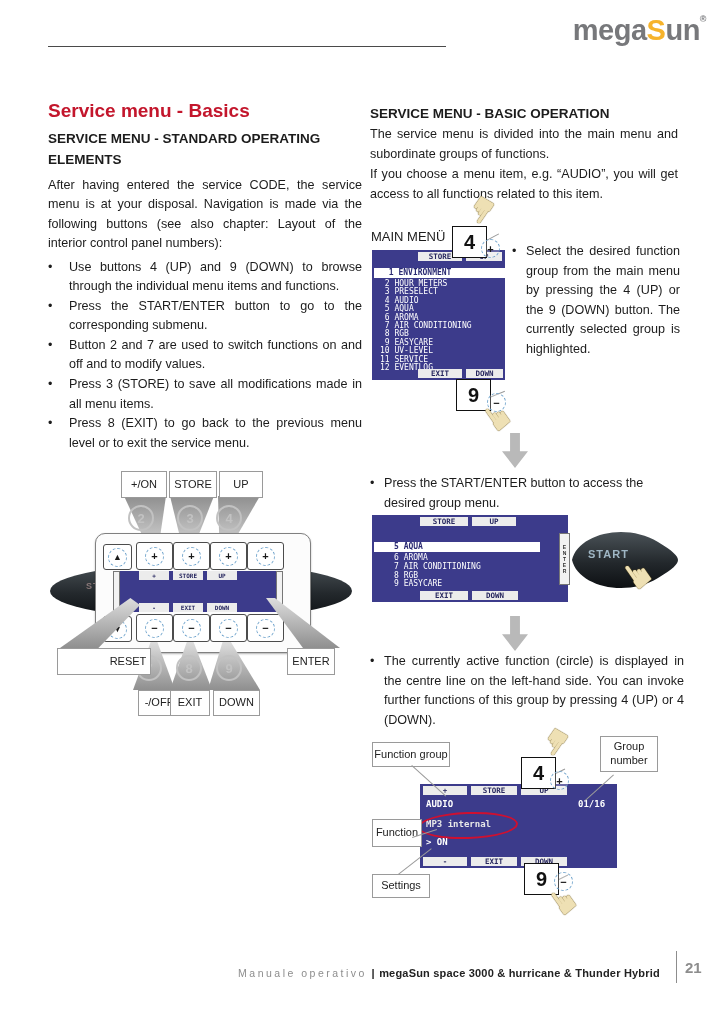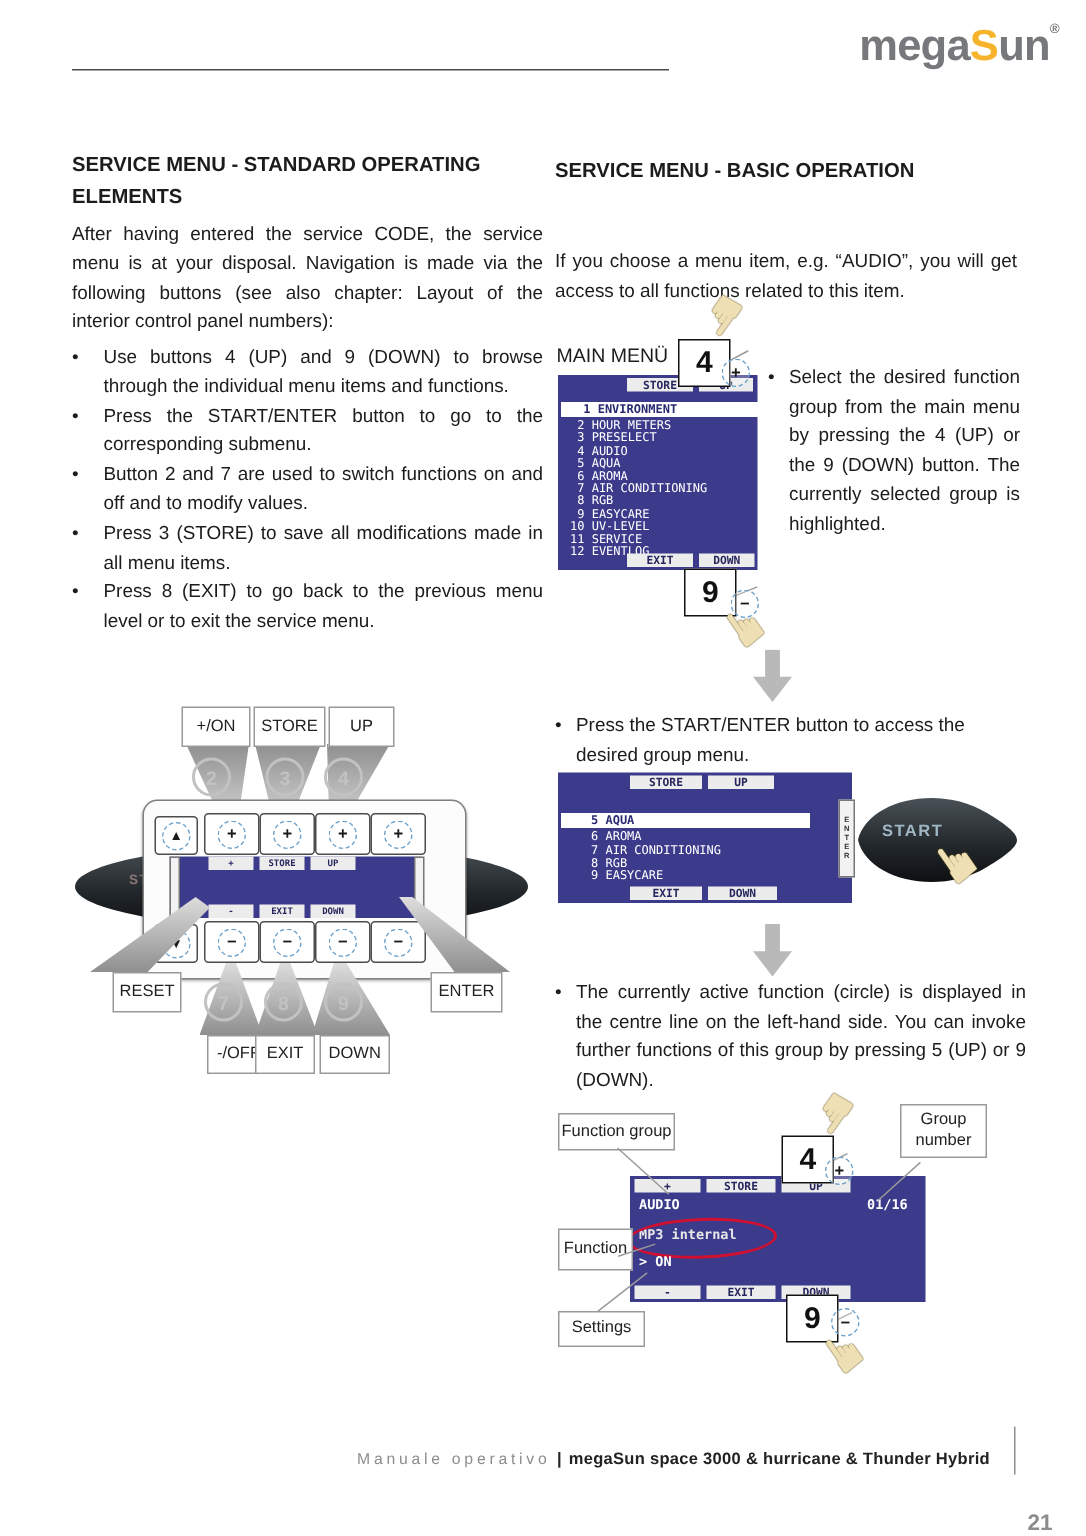--- a/index.html
+++ b/index.html
@@ -46,32 +46,33 @@
   .key{position:absolute;background:#fff;border:1px solid #4c4c4c;border-radius:3px;
        display:flex;align-items:center;justify-content:center;}
   .key .dash-circ{position:relative;width:17px;height:17px;font-size:11px;}
   .blockarrow{position:absolute;background:#b9b9b9;
      clip-path:polygon(31% 0,69% 0,69% 52%,100% 52%,50% 100%,0 52%,31% 52%);}
   .vstrip{position:absolute;background:#f2f2f2;border:1px solid #777;color:#333;
           font-size:5px;font-weight:bold;writing-mode:vertical-rl;text-orientation:upright;
           display:flex;align-items:center;justify-content:center;letter-spacing:0;}
   .footer-light{color:#8d8d8d;letter-spacing:2.5px;font-size:10.5px;}
   .footer-bold{color:#222;font-weight:bold;font-size:11px;letter-spacing:0.2px;}
-  .pagenum{color:#8d8d8d;font-weight:bold;font-size:15px;margin-top:48px;}
+  .pagenum{color:#8d8d8d;font-weight:bold;font-size:15px;}
   .red-ellipse{position:absolute;border:2px solid #cf1030;border-radius:50%;transform:rotate(-2deg);}
 </style>
 </head>
 <body>
 
 <div class="page">
 
   <div class="abs rule-top" style="left:48px;top:46px;width:398px;"></div>
   <div class="abs logo" style="left:500px;top:14px;width:206px;"><span>mega</span><span class="accent">S</span><span>un</span><span class="reg">®</span></div>
 
   <div class="abs" style="left:48px;top:100px;width:314px;">
+    <div class="h-red">Service menu - Basics</div>
     <div class="h-sub">SERVICE MENU - STANDARD OPERATING ELEMENTS</div>
     <div class="body-txt just">After having entered the service CODE, the service menu is at your disposal. Navigation is made via the following buttons (see also chapter: Layout of the interior control panel numbers):</div>
     <div style="height:4px;"></div>
     <div class="b-row body-txt">
         <span class="b-dot">•</span>
         <span class="b-txt">Use buttons 4 (UP) and 9 (DOWN) to browse through the individual menu items and functions.</span>
       </div>
     <div class="b-row body-txt">
         <span class="b-dot">•</span>
         <span class="b-txt">Press the START/ENTER button to go to the corresponding submenu.</span>
@@ -202,38 +203,39 @@
     <div class="ncirc" style="left:96px;top:197px;">
         <span>7</span>
       </div>
     <div class="ncirc" style="left:136px;top:197px;">
         <span>8</span>
       </div>
     <div class="ncirc" style="left:176px;top:197px;">
         <span>9</span>
       </div>
 
-    <div class="cbox" style="left:35px;top:190px;width:44px;height:25px;">
+    <div class="cbox" style="left:17px;top:190px;width:44px;height:25px;padding-left:48px;">
         <span>RESET</span>
       </div>
     <div class="cbox" style="left:247px;top:190px;width:46px;height:25px;">
         <span>ENTER</span>
       </div>
     <div class="cbox" style="left:98px;top:232px;width:40px;height:24px;">
         <span>-/OFF</span>
       </div>
     <div class="cbox" style="left:130px;top:232px;width:38px;height:24px;">
         <span>EXIT</span>
       </div>
     <div class="cbox" style="left:173px;top:232px;width:45px;height:24px;">
         <span>DOWN</span>
       </div>
   </div>
 
   <div class="abs h-sub" style="left:370px;top:104px;width:310px;margin:0;">SERVICE MENU - BASIC OPERATION</div>
+  <div class="abs body-txt just" style="left:370px;top:125px;width:308px;">The service menu is divided into the main menu and subordinate groups of functions.</div>
   <div class="abs body-txt just" style="left:370px;top:165px;width:308px;">If you choose a menu item, e.g. “AUDIO”, you will get access to all functions related to this item.</div>
   <div class="abs" style="left:371px;top:229px;font-size:13px;">MAIN MENÜ</div>
 
   <div class="abs lcd" style="left:372px;top:250px;width:133px;height:130px;">
     <div class="lcd-tab" style="left:46px;top:2px;width:44px;"><span>STORE</span></div>
     <div class="lcd-tab" style="left:94px;top:2px;width:36px;"><span>UP</span></div>
     <div class="lcd-hl" style="left:2px;top:18px;width:129px;height:10px;padding-left:10px;"><span> 1 ENVIRONMENT</span></div>
     <div class="abs" style="left:8px;top:30px;">
       <div class="lcd-item"> 2 HOUR METERS</div>
       <div class="lcd-item"> 3 PRESELECT</div>
@@ -303,21 +305,21 @@
       </defs>
     <path d="M2,40 C8,14 55,2 88,22 C103,31 108,36 108,40 C108,44 103,49 88,58 C55,78 8,66 2,40 Z" fill="url(#ov2)"></path>
   </svg>
   <div class="abs" style="left:588px;top:548px;font-size:11px;font-weight:bold;color:#9fb6c4;letter-spacing:1px;">START</div>
   <div class="hand" style="left:622px;top:556px;font-size:36px;transform:rotate(-125deg);">☛</div>
 
   <div class="blockarrow" style="left:502px;top:616px;width:26px;height:35px;"></div>
 
   <div class="b-row body-txt abs" style="left:370px;top:652px;width:314px;">
       <span class="b-dot2">•</span>
-      <span class="b-txt">The currently active function (circle) is displayed in the centre line on the left-hand side. You can invoke further functions of this group by pressing 5 (UP) or 9 (DOWN).</span>
+      <span class="b-txt">The currently active function (circle) is displayed in the centre line on the left-hand side. You can invoke further functions of this group by pressing 4 (UP) or 4 (DOWN).</span>
     </div>
 
   <div class="abs lcd" style="left:420px;top:784px;width:197px;height:84px;">
     <div class="lcd-tab" style="left:3px;top:2px;width:44px;"><span>+</span></div>
     <div class="lcd-tab" style="left:51px;top:2px;width:46px;"><span>STORE</span></div>
     <div class="lcd-tab" style="left:101px;top:2px;width:46px;"><span>UP</span></div>
     <div class="lcd-txt" style="left:6px;top:15px;">AUDIO</div>
     <div class="lcd-txt" style="left:158px;top:15px;">01/16</div>
     <div class="lcd-txt" style="left:6px;top:35px;color:#e8e8e8;">MP3 internal</div>
     <div class="red-ellipse" style="left:-2px;top:28px;width:96px;height:23px;"></div>

